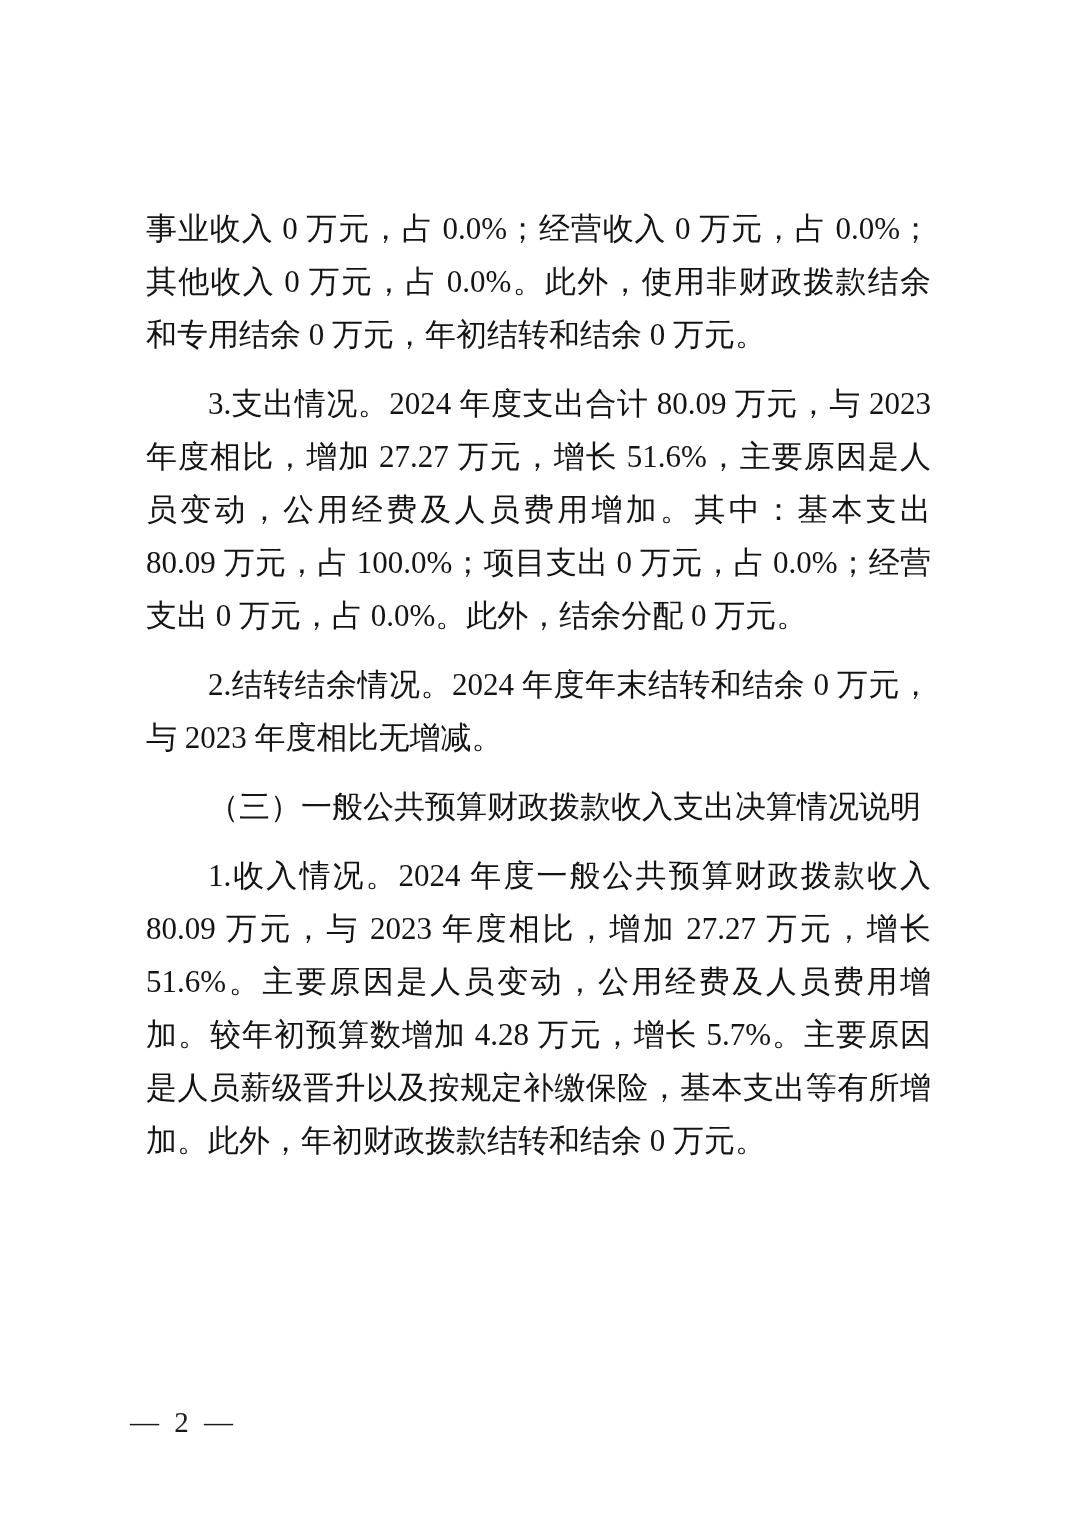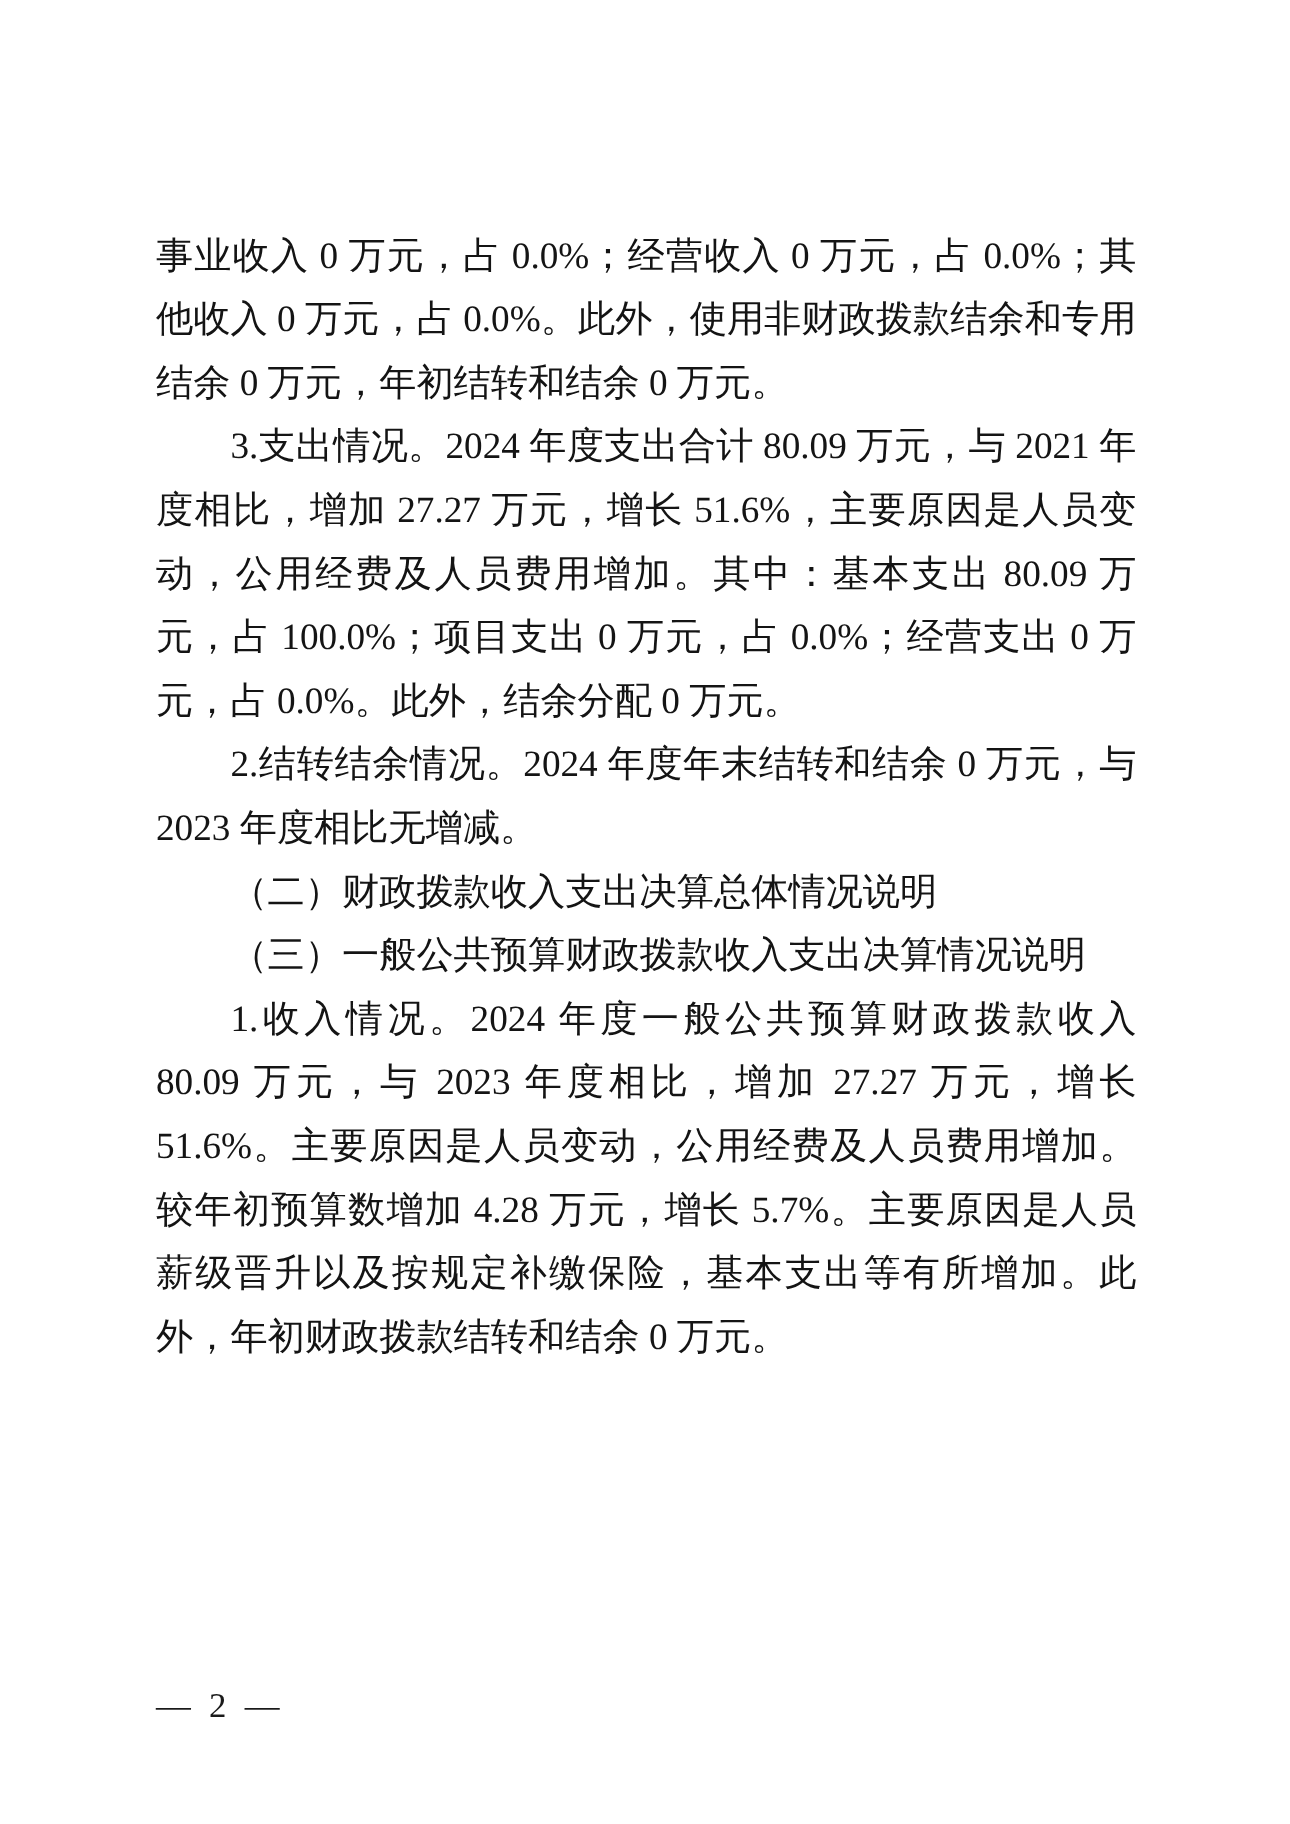--- a/index.html
+++ b/index.html
@@ -19,21 +19,21 @@
   .content {
     position: absolute;
     left: 130px;
     right: 128px;
     top: 186px;
     font-size: 31px;
     line-height: 53px;
     text-align: justify;
   }
   .content p {
-    margin: 0;
+    margin: 16px;
     padding: 0;
   }
   .content p.indent {
     text-indent: 2em;
   }
   .bold {
     font-weight: normal;
   }
   .footer {
     position: absolute;
@@ -43,20 +43,19 @@
     word-spacing: 8px;
     color: #1a1a1a;
   }
 </style>
 </head>
 <body>
 
 <div class="page">
   <div class="content" id="content">
       <p class=""><span>事业收入 0 万元，占 0.0%；经营收入 0 万元，占 0.0%；其他收入 0 万元，占 0.0%。此外，使用非财政拨款结余和专用结余 0 万元，年初结转和结余 0 万元。</span></p>
-      <p class="indent"><span class="bold">3.支出情况。</span><span>2024 年度支出合计 80.09 万元，与 2021 年度相比，增加 27.27 万元，增长 51.6%，主要原因是人员变动，公用经费及人员费用增加。其中：基本支出 80.09 万元，占 100.0%；项目支出 0 万元，占 0.0%；经营支出 0 万元，占 0.0%。此外，结余分配 0 万元。</span></p>
+      <p class="indent"><span class="bold">3.支出情况。</span><span>2024 年度支出合计 80.09 万元，与 2023 年度相比，增加 27.27 万元，增长 51.6%，主要原因是人员变动，公用经费及人员费用增加。其中：基本支出 80.09 万元，占 100.0%；项目支出 0 万元，占 0.0%；经营支出 0 万元，占 0.0%。此外，结余分配 0 万元。</span></p>
       <p class="indent"><span class="bold">2.结转结余情况。</span><span>2024 年度年末结转和结余 0 万元，与 2023 年度相比无增减。</span></p>
-      <p class="indent"><span>（二）财政拨款收入支出决算总体情况说明</span></p>
       <p class="indent"><span class="bold">（三）一般公共预算财政拨款收入支出决算情况说明</span></p>
       <p class="indent"><span class="bold">1.收入情况。</span><span>2024 年度一般公共预算财政拨款收入 80.09 万元，与 2023 年度相比，增加 27.27 万元，增长 51.6%。主要原因是人员变动，公用经费及人员费用增加。较年初预算数增加 4.28 万元，增长 5.7%。主要原因是人员薪级晋升以及按规定补缴保险，基本支出等有所增加。此外，年初财政拨款结转和结余 0 万元。</span></p>
     </div>
   <div class="footer">— 2 —</div>
 </div>
 
 </body></html>

